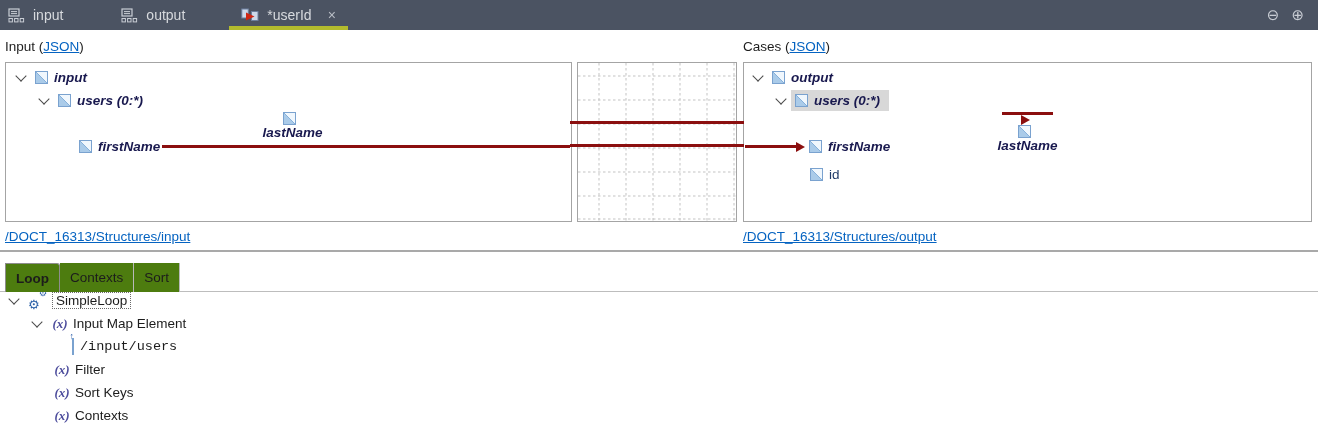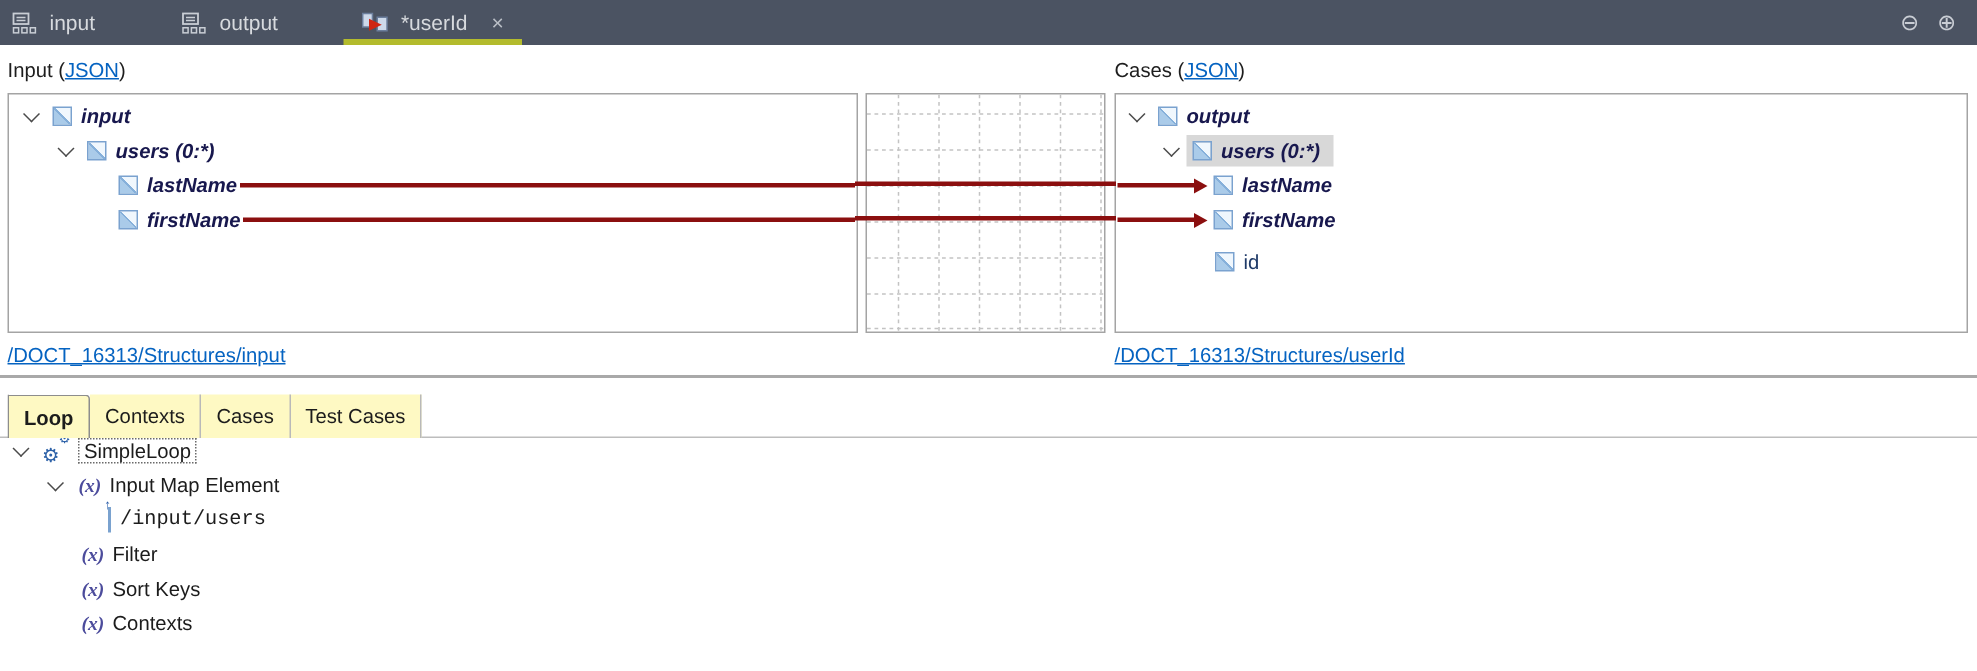--- a/index.html
+++ b/index.html
@@ -27,21 +27,21 @@
           text-decoration:underline; cursor:pointer; }
 
   
   .box { position:absolute; top:62px; height:160px; border:1px solid #a4a4a4; background:#fff; }
   #left-box  { left:5px;   width:567px; }
   #mid-box   { left:577px; width:160px; }
   #right-box { left:743px; width:569px; }
 
   .trow { position:absolute; left:1px; right:1px; height:23px;
           display:flex; align-items:center; font-size:13.5px; }
-  .r0 { top:3px; } .r1 { top:26px; } .r2 { top:49px; } .r3 { top:72px; } .r4 { top:100px; }
+  .r0 { top:3px; } .r1 { top:26px; } .r2 { top:49px;flex-direction:column; } .r3 { top:72px; } .r4 { top:100px; }
 
   .blbl { font-weight:bold; font-style:italic; color:#18184e; white-space:pre; }
   .plbl { color:#1f3a68; white-space:pre; }
 
   .chev { width:8px; height:8px; border-right:1.6px solid #4a4a4a;
           border-bottom:1.6px solid #4a4a4a; transform:rotate(45deg);
           margin:-4px 10px 0 2px; flex:none; cursor:pointer; }
   .eicon { width:13px; height:13px; flex:none; margin-right:6px;
           border:1px solid #7aa2cf;
           background:linear-gradient(to top right,#aacbe9 46%,#86b0da 46% 54%,#f0f7fd 54%); }
@@ -60,21 +60,21 @@
 
   .xline { position:absolute; height:3px; background:var(--mapline); z-index:5; }
 
   
   .divider { position:absolute; top:250px; left:0; width:100%; height:2px; background:#a9a9a9; }
 
   
   .btabs { position:absolute; top:263px; left:5px; height:29px; display:flex;
            align-items:stretch; font-size:13.5px; color:#1c1c1c; z-index:3; }
   .btab { display:flex; align-items:center; padding:0 10px;
-          border-right:1px solid #b9b9b9; background:#fef9c3; cursor:pointer; }
+          border-right:1px solid #b9b9b9; background:#4d7c0f; cursor:pointer; }
   .btab.active { font-weight:bold; border:1px solid #8d8d8d; border-bottom:none;
           border-top-right-radius:3px; }
   .btabs-base { position:absolute; top:291px; left:0; width:100%; height:1px; background:#bdbdbd; }
 
   
   .lrow { position:absolute; left:0; right:0; height:23px; display:flex;
           align-items:center; font-size:13.5px; color:#1c1c1c; }
   .l0 { top:289px; } .l1 { top:312px; } .l2 { top:335px;font-family:Liberation Mono, monospace; }
   .l3 { top:358px; } .l4 { top:381px; } .l5 { top:404px; }
 
@@ -213,30 +213,29 @@
       <span class="blbl">firstName</span>
     </div>
     <div class="trow r4">
       <span style="width:65px; flex:none;"></span>
       <span class="eicon"></span>
       <span class="plbl">id</span>
     </div>
   </div>
 
   <div class="pathlink" style="left:5px;">/DOCT_16313/Structures/input</div>
-  <div class="pathlink" style="left:743px;">/DOCT_16313/Structures/userId</div>
+  <div class="pathlink" style="left:743px;">/DOCT_16313/Structures/output</div>
 
   <div class="divider"></div>
 
   <div class="btabs-base"></div>
   <div class="btabs">
     <div class="btab active">Loop</div>
     <div class="btab">Contexts</div>
-    <div class="btab">Cases</div>
-    <div class="btab">Test Cases</div>
+    <div class="btab">Sort</div>
   </div>
 
   <div class="lrow l0" style="padding-left:8px;">
     <span class="chev"></span>
     <span class="gears">
       <span class="g1">⚙</span>
       <span class="g2">⚙</span>
     </span>
     <span class="focusbox">SimpleLoop</span>
   </div>

